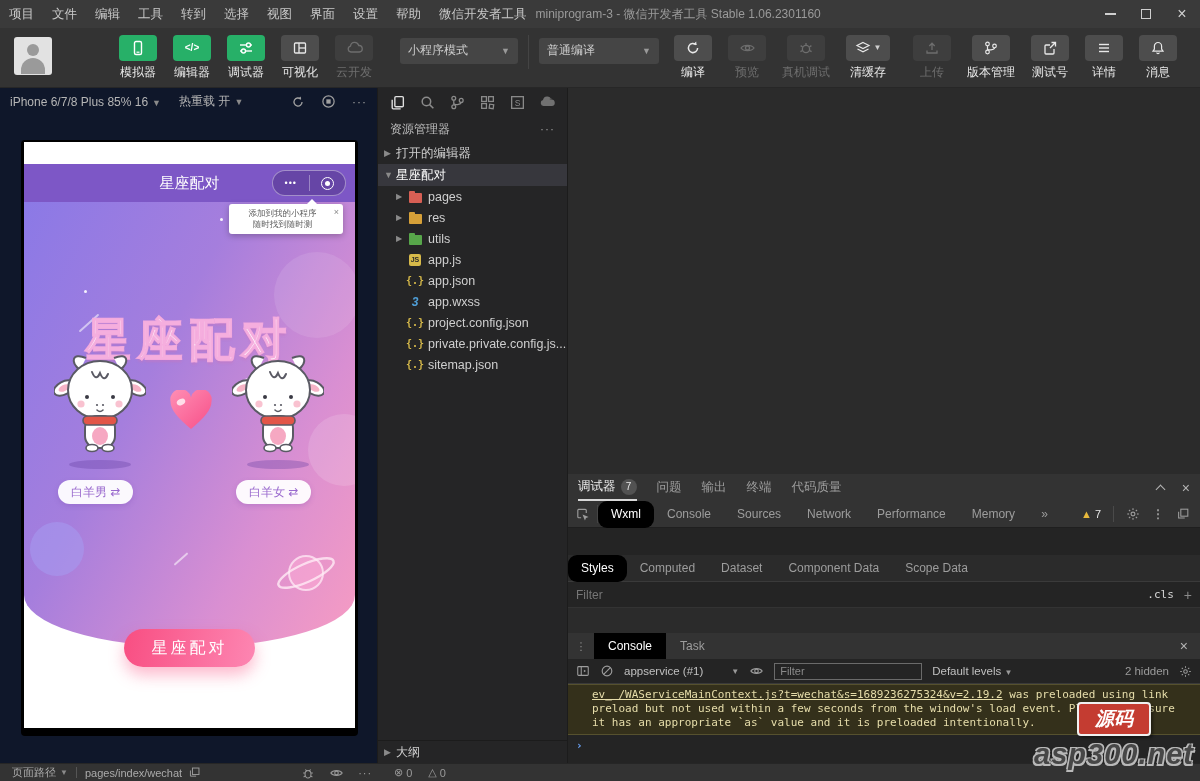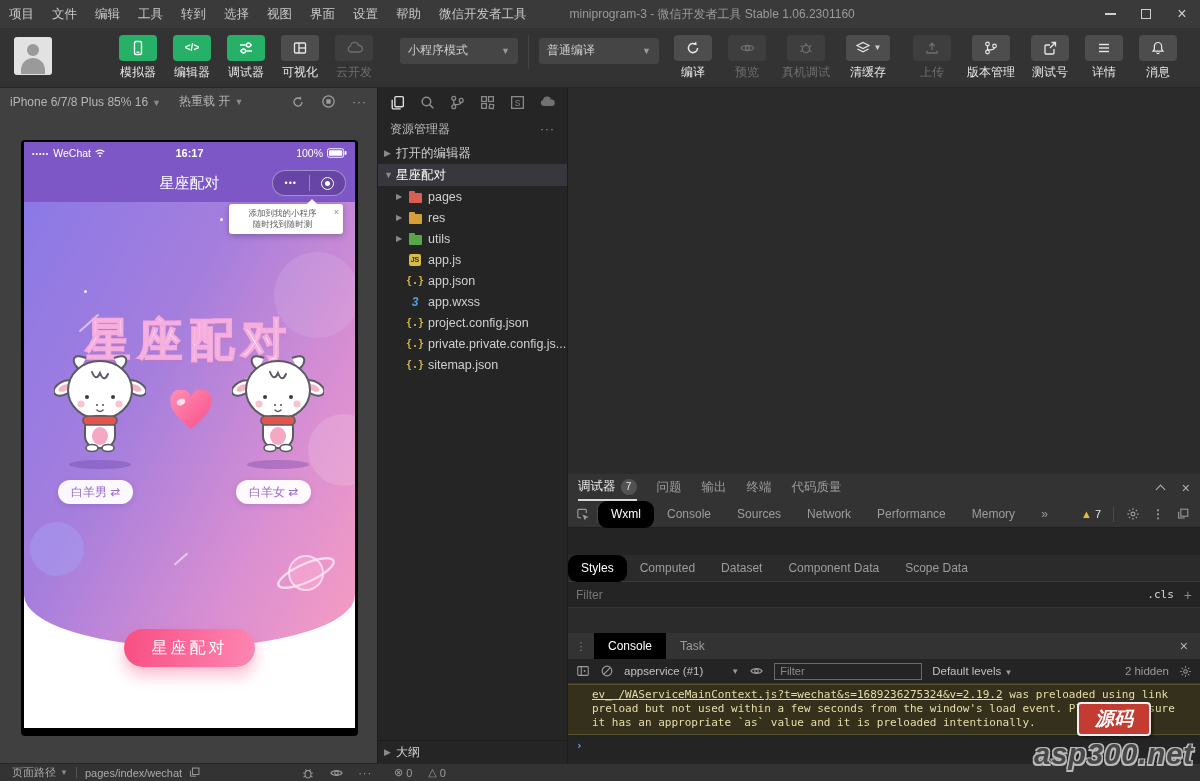--- a/index.html
+++ b/index.html
@@ -4,21 +4,21 @@
 <style>
   * { margin:0; padding:0; box-sizing:border-box; }
   html,body { width:1200px; height:781px; }
   body { position:relative; background:#2b2b2b; font-family:"Liberation Sans",sans-serif; overflow:hidden; color:#ccc; }
   svg { display:block; }
   .ic { display:inline-flex; align-items:center; justify-content:center; }
 
   
   .titlebar { position:absolute; left:0; top:0; width:1200px; height:28px; background:#3a3a3a; display:flex; align-items:center; font-size:12.5px; color:#c9c9c9; }
   .menu-item { padding:0 9px; line-height:28px; cursor:default; }
-  .win-title { color:#9a9a9a; margin-left:34px; font-size:12px; white-space:nowrap; }
+  .win-title { color:#9a9a9a; font-size:12px; white-space:nowrap; }
   .win-controls { margin-left:auto; display:flex; height:28px; }
   .win-btn { width:36px; height:28px; display:flex; align-items:center; justify-content:center; color:#cfcfcf; }
   .min-glyph { width:11px; height:2px; background:#cfcfcf; }
   .max-glyph { width:10px; height:10px; border:1.5px solid #cfcfcf; }
   .close-glyph { font-size:16px; line-height:1; }
 
   
   .toolbar { position:absolute; left:0; top:28px; width:1200px; height:60px; background:#333; border-bottom:1px solid #272727; display:flex; align-items:center; }
   .avatar { width:38px; height:38px; background:#e2e2e2; border-radius:3px; margin:0 14px 4px 14px; position:relative; overflow:hidden; }
   .avatar .head { position:absolute; left:13px; top:7px; width:12px; height:12px; border-radius:50%; background:#9a9a9a; }
@@ -29,21 +29,21 @@
   .tool-ico.gray { background:#4d4d4d; }
   .tool-ico.dim { background:#3e3e3e; color:#6e6e6e; }
   .tool-lbl { font-size:12px; color:#e8e8e8; margin-top:3px; white-space:nowrap; }
   .tool-lbl.dim { color:#6e6e6e; }
   .select { height:26px; background:#454545; border-radius:3px; display:flex; align-items:center; padding:0 8px; font-size:12px; color:#ccc; margin-bottom:14px; cursor:pointer; }
   .select .caret { margin-left:auto; padding-left:10px; color:#9a9a9a; font-size:9px; }
   .vsep { width:1px; height:34px; background:#444; margin:0 10px 12px 10px; }
   .right-tools { margin-left:auto; display:flex; margin-right:14px; }
 
   
-  .simulator { position:absolute; left:0; top:88px; width:378px; height:675px; background:#404040; border-right:1px solid #1c1c1c; }
+  .simulator { position:absolute; left:0; top:88px; width:378px; height:675px; background:#0f172a; border-right:1px solid #1c1c1c; }
   .explorer { position:absolute; left:378px; top:88px; width:190px; height:675px; background:#252526; border-right:1px solid #1c1c1c; font-size:12.5px; }
   .editor-empty { position:absolute; left:568px; top:88px; width:632px; height:386px; background:#2b2b2b; }
   .debugger { position:absolute; left:568px; top:474px; width:632px; height:289px; background:#242424; display:flex; flex-direction:column; }
 
   
   .sim-toolbar { height:27px; display:flex; align-items:center; padding:0 10px; font-size:12px; color:#b5b5b5; }
   .sim-toolbar .caret { font-size:9px; color:#8a8a8a; margin:0 0 0 4px; }
   .sim-icons { margin-left:auto; display:flex; align-items:center; gap:16px; color:#a0a0a0; }
 
   
@@ -413,41 +413,20 @@
             <rect x="5.7" y="5.7" width="4.6" height="4.6" fill="#a0a0a0"></rect>
           </svg>
         </span>
       <span style="letter-spacing:1px">···</span>
     </div>
   </div>
 
   <div class="phone">
     <div class="screen">
 
-      <div class="p-status">
-        <span class="sig">•••••</span>
-        <span>WeChat</span>
-        <span class="ic" style="margin-left:3px">
-            <svg width="12" height="10" viewBox="0 0 14 11">
-              <path d="M2,4.2 a7,7 0 0 1 10,0 M4,6.6 a4.2,4.2 0 0 1 6,0" fill="none" stroke="#fff" stroke-width="1.3"></path>
-              <circle cx="7" cy="9" r="1.2" fill="#fff"></circle>
-            </svg>
-          </span>
-        <span class="time">16:17</span>
-        <span class="batt-group">
-          <span>100%</span>
-          <span class="ic">
-              <svg width="20" height="10" viewBox="0 0 21 10">
-                <rect x="0.5" y="0.5" width="17" height="9" rx="2" fill="none" stroke="#fff" stroke-width="1"></rect>
-                <rect x="2" y="2" width="14" height="6" rx="1" fill="#fff"></rect>
-                <rect x="18.5" y="3" width="2" height="4" rx="1" fill="#fff"></rect>
-              </svg>
-            </span>
-        </span>
-      </div>
 
       <div class="p-nav">
         <div class="p-nav-title">星座配对</div>
         <div class="capsule">
           <span class="dots">•••</span>
           <span class="cdiv"></span>
           <span class="target">
               <span class="ring">
                 <i></i>
               </span>

